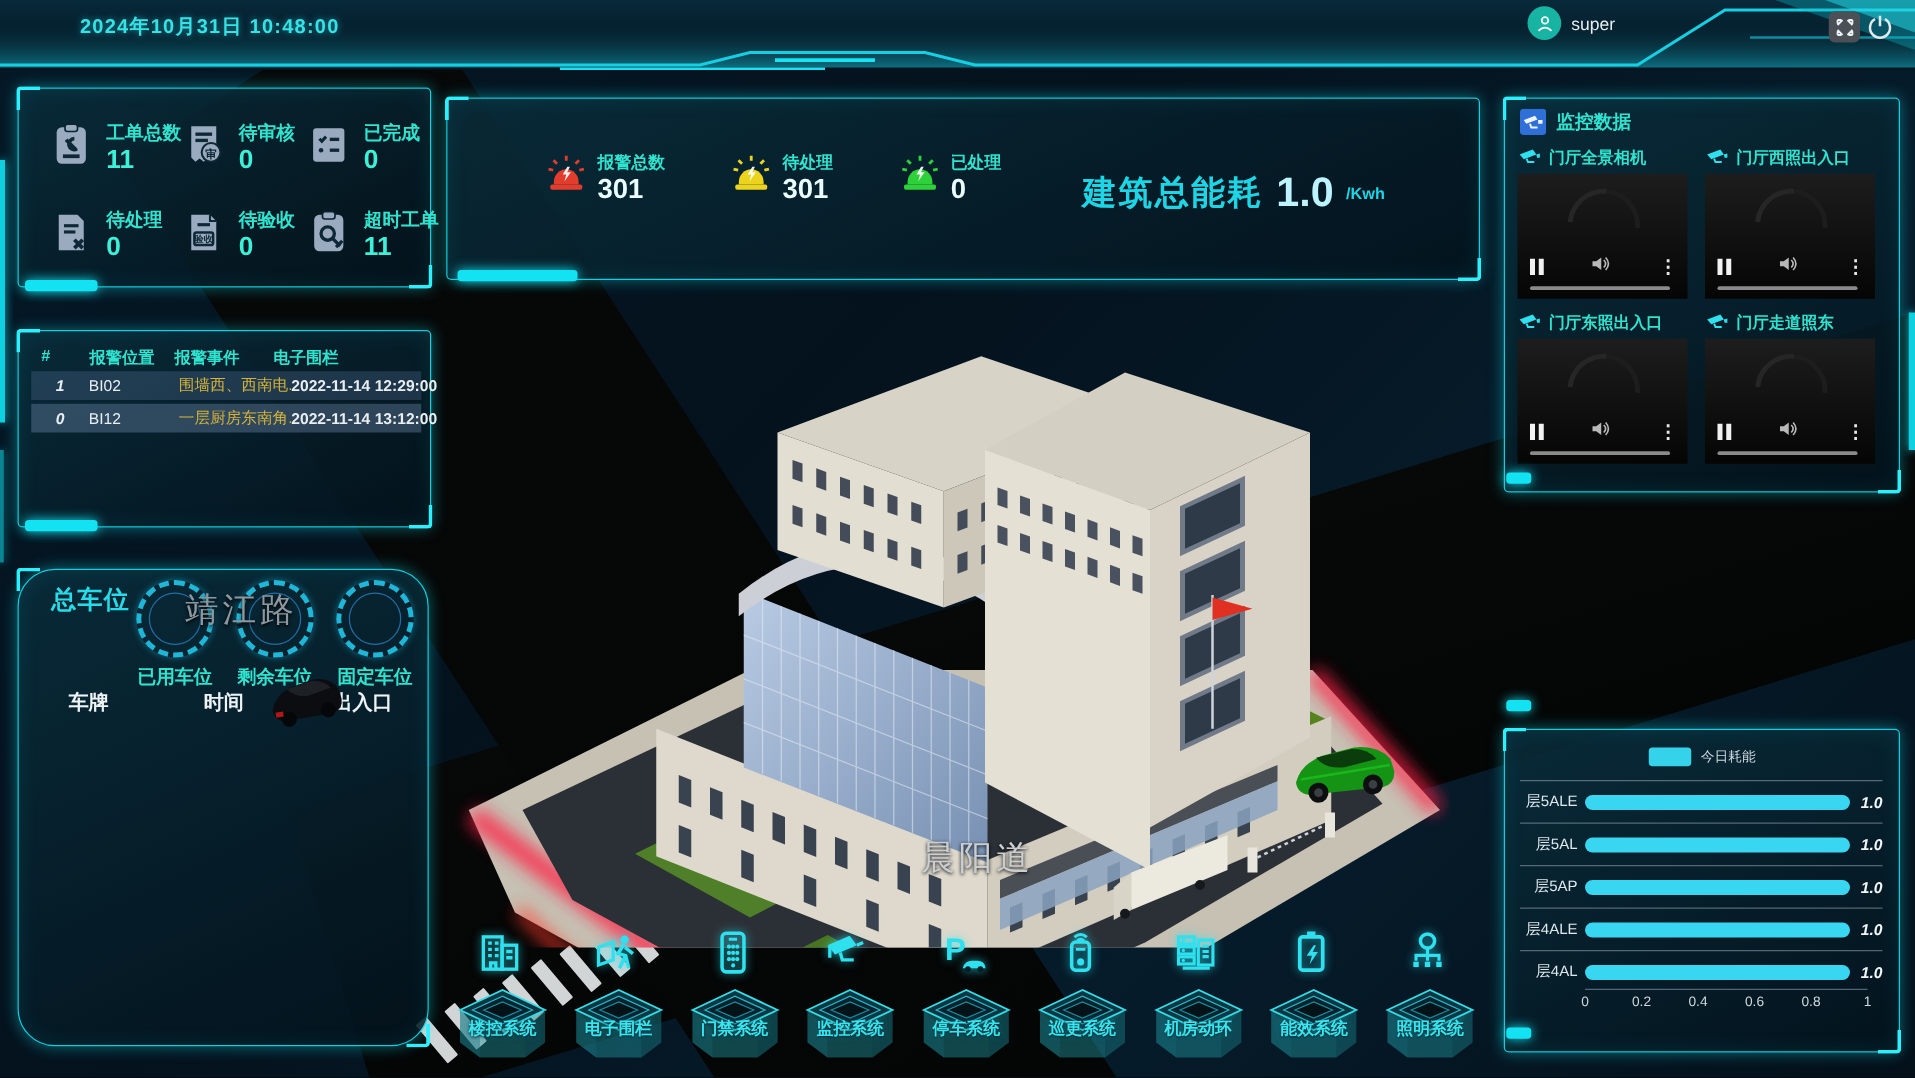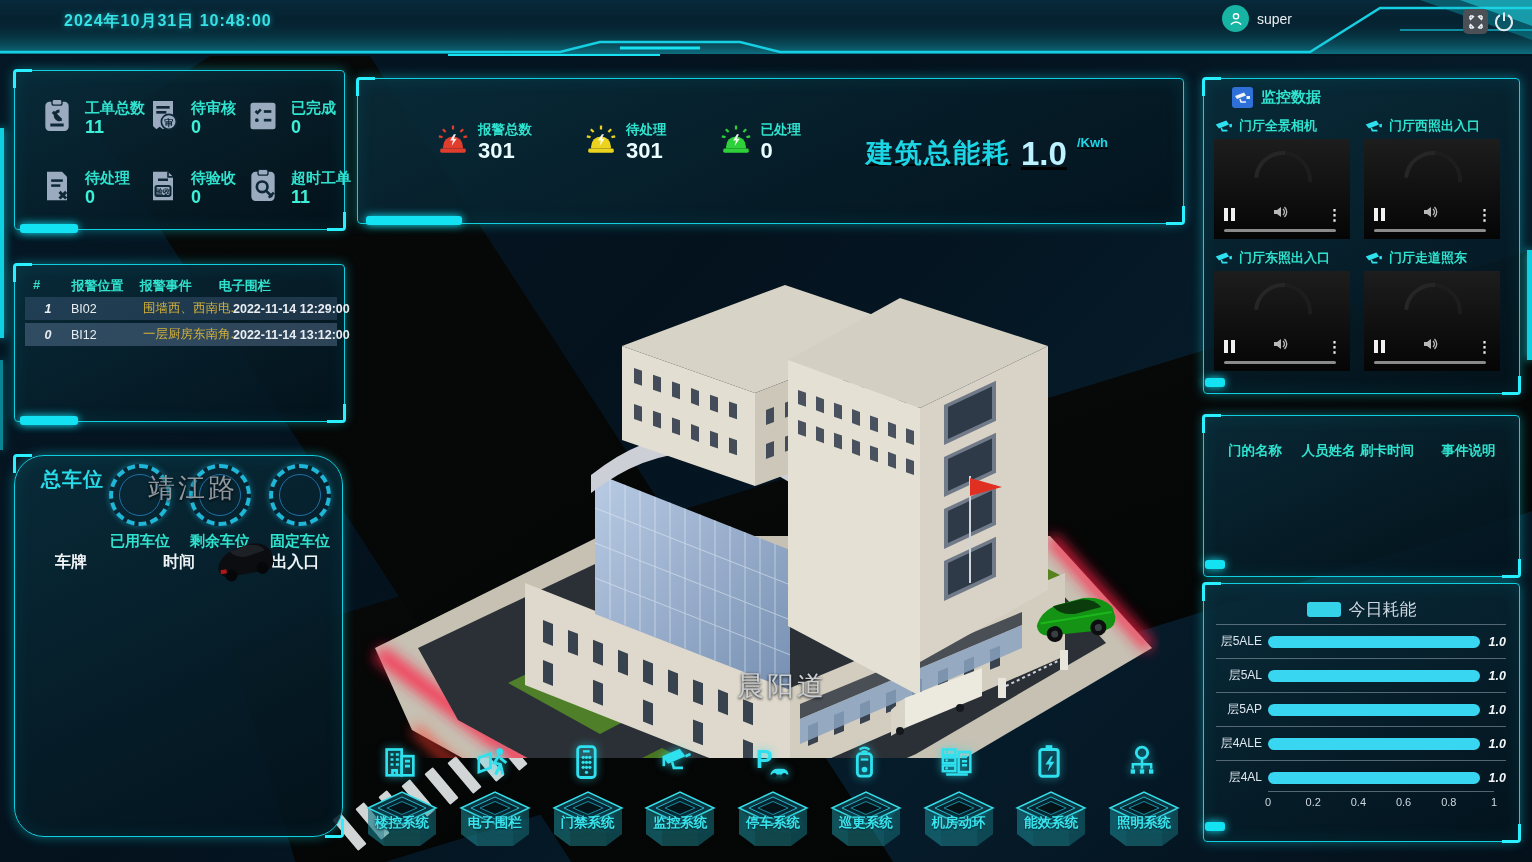--- a/index.html
+++ b/index.html
@@ -34,74 +34,74 @@
          border-left:3px solid #2af0ff;border-top:3px solid #2af0ff;border-top-left-radius:4px;}
   .panel::after{content:"";position:absolute;right:-2px;bottom:-2px;width:16px;height:16px;
          border-right:3px solid #2af0ff;border-bottom:3px solid #2af0ff;border-bottom-right-radius:4px;}
   .tab{position:absolute;width:58px;height:9px;background:#12e2f2;border-radius:3px;box-shadow:0 0 9px #12e2f2;z-index:11;}
   .edge{position:absolute;background:#0fd0e0;box-shadow:0 0 8px #0fd0e0;z-index:6;}
   
   #wo-grid{position:absolute;left:22px;top:14px;display:grid;grid-template-columns:106px 100px 100px;grid-template-rows:66px 66px;row-gap:4px;}
   .wo-item{display:flex;align-items:center;gap:8px;}
   .wo-text{display:flex;flex-direction:column;}
   .wo-label{color:#2fe3cf;font-size:15px;font-weight:bold;white-space:nowrap;}
-  .wo-value{color:#3df0d8;font-size:18px;font-weight:bold;line-height:1.1;}
+  .wo-value{color:#3df0d8;font-size:21px;font-weight:bold;line-height:1.1;}
   
   .thead{display:flex;color:#2fe3cf;font-weight:bold;font-size:13px;}
   #alarm-head{position:absolute;left:18px;top:12px;width:296px;}
   .a-c0{width:42px;} .a-c1{width:74px;} .a-c2{width:86px;} .a-c3{width:120px;}
   #alarm-rows{position:absolute;left:10px;top:32px;width:312px;}
   .alarm-row{display:flex;align-items:center;height:23px;margin-bottom:3px;font-size:12.5px;color:#e9eef3;cursor:pointer;}
   .alarm-row:nth-child(odd){background:rgba(96,126,168,.28);}
   .alarm-row:nth-child(even){background:rgba(130,158,198,.33);}
   .alarm-no{width:46px;text-align:center;font-style:italic;font-weight:bold;}
   .alarm-loc{width:72px;}
   .alarm-evt{width:90px;color:#d4b23c;white-space:nowrap;overflow:hidden;}
   .alarm-time{width:100px;font-weight:bold;white-space:nowrap;}
   
   #parking-title{position:absolute;left:26px;top:10px;color:#27dbe8;font-size:20px;font-weight:bold;letter-spacing:1px;}
   #gauges{position:absolute;left:96px;top:8px;display:flex;gap:22px;}
   .gauge-wrap{display:flex;flex-direction:column;align-items:center;width:58px;}
   .gauge{width:54px;height:54px;border-radius:50%;border:4px dashed #1fb6d8;box-shadow:0 0 6px rgba(31,182,216,.5);display:flex;align-items:center;justify-content:center;}
   .gauge-inner{width:40px;height:40px;border-radius:50%;border:1.5px solid #1e6fa8;}
   .gauge-label{margin-top:6px;color:#2fe3cf;font-size:15px;font-weight:bold;white-space:nowrap;}
   #parking-head{position:absolute;left:40px;top:96px;width:270px;display:flex;color:#eef3f6;font-size:16px;font-weight:bold;}
-  .p-c0{width:110px;} .p-c1{width:105px;} .p-c2{width:60px;text-align:center;}
+  .p-c0{width:110px;} .p-c1{width:105px;} .p-c2{width:60px;}
   #car-black{position:absolute;left:196px;top:78px;}
   
   #stats-row{position:absolute;left:78px;top:42px;display:flex;gap:52px;}
   .stat{display:flex;align-items:center;gap:8px;}
   .stat-text{display:flex;flex-direction:column;}
   .stat-label{color:#2fe3cf;font-size:13.5px;font-weight:bold;}
   .stat-value{color:#eafdff;font-size:22px;font-weight:bold;line-height:1.05;}
-  #energy{position:absolute;left:508px;top:56px;display:flex;align-items:flex-start;gap:10px;text-decoration:underline;}
+  #energy{position:absolute;left:508px;top:56px;display:flex;align-items:center;gap:10px;}
   #energy-label{color:#1cd6e6;font-size:27px;font-weight:bold;letter-spacing:2px;}
   #energy-value{color:#bdf3ff;font-size:33px;font-weight:bold;}
   #energy-unit{color:#1cd6e6;font-size:13px;font-weight:bold;}
   
-  #mon-head{position:absolute;left:28px;top:8px;display:flex;align-items:center;gap:8px;}
+  #mon-head{position:absolute;left:12px;top:8px;display:flex;align-items:center;gap:8px;}
   #mon-title{color:#2fe3cf;font-size:15px;font-weight:bold;}
   #cam-grid{position:absolute;left:10px;top:34px;display:grid;grid-template-columns:150px 150px;grid-template-rows:132px 132px;}
   .cam-name-row{display:flex;align-items:center;gap:6px;height:26px;}
   .cam-name{color:#2fe3cf;font-size:13px;font-weight:bold;white-space:nowrap;}
   .player{position:relative;width:136px;height:100px;background:linear-gradient(#1d1d1d,#050505);cursor:pointer;}
   .spinner{position:absolute;left:40px;top:12px;width:50px;height:50px;border-radius:50%;border:4px solid transparent;border-top-color:#262626;border-right-color:#1d1d1d;transform:rotate(-40deg);}
   .ctl{position:absolute;bottom:16px;left:0;width:100%;display:flex;align-items:center;}
   .pause{display:flex;gap:3px;margin-left:10px;cursor:pointer;}
   .pause i{display:block;width:4px;height:13px;background:#f2f2f2;}
   .vol{margin-left:38px;cursor:pointer;}
   .dots{margin-left:auto;margin-right:8px;color:#e8e8e8;font-size:15px;font-weight:bold;letter-spacing:0;cursor:pointer;line-height:13px;}
   .progress{position:absolute;bottom:7px;left:10px;width:112px;height:3px;border-radius:2px;background:#8a8a8a;cursor:pointer;}
   
   #door-head{position:absolute;left:24px;top:26px;width:270px;display:flex;color:#2fe3cf;font-size:13.5px;font-weight:bold;}
   .d-c0{width:78px;} .d-c1{width:62px;} .d-c2{width:76px;} .d-c3{width:60px;margin-left:10px;}
   
   #legend{position:absolute;left:0;top:14px;width:100%;display:flex;align-items:center;justify-content:center;gap:8px;}
   #legend-swatch{width:34px;height:15px;border-radius:3px;background:#35d3ea;}
-  #legend-label{color:#cfd8e0;font-size:17px;}
+  #legend-label{color:#cfd8e0;font-size:11px;}
   #bars{position:absolute;left:12px;top:40px;width:290px;}
   .bar-row{position:relative;height:33px;border-top:1px solid rgba(150,165,178,.55);display:flex;align-items:center;}
   .bar-label{width:46px;text-align:right;color:#dfe7ee;font-size:12px;white-space:nowrap;overflow:hidden;direction:rtl;}
   .bar-track{flex:1;margin-left:6px;height:12px;display:flex;align-items:center;}
   .bar-fill{height:12px;border-radius:6px;background:#38d6f0;}
   .bar-value{width:26px;text-align:right;color:#f2f6f8;font-size:12.5px;font-weight:bold;font-style:italic;}
   #axis{position:absolute;left:64px;top:207px;width:226px;border-top:1px solid rgba(150,165,178,.55);height:18px;}
   .tick{position:absolute;top:4px;transform:translateX(-50%);color:#cfd8e0;font-size:11px;}
   
   #systems{position:absolute;left:358px;top:742px;width:830px;display:flex;justify-content:space-between;z-index:9;}
@@ -662,28 +662,20 @@
           </span>
           <span class="dots">⋮</span>
         </div>
         <div class="progress"></div>
       </div>
     </div>
       </div>
   </div>
   <div class="tab" style="left:1205px;top:378px;width:20px;"></div>
 
-  <div class="panel" id="panel-door" style="left:1203px;top:415px;width:315px;height:160px;">
-    <div id="door-head">
-        <span class="d-c0">门的名称</span>
-        <span class="d-c1">人员姓名</span>
-        <span class="d-c2">刷卡时间</span>
-        <span class="d-c3">事件说明</span>
-      </div>
-  </div>
   <div class="tab" style="left:1205px;top:560px;width:20px;"></div>
 
   <div class="panel" id="panel-chart" style="left:1203px;top:583px;width:315px;height:257px;">
     <div id="legend">
       <span id="legend-swatch"></span>
       <span id="legend-label">今日耗能</span>
     </div>
     <div id="bars">
         <div class="bar-row">
       <span class="bar-label">层5ALE</span>

